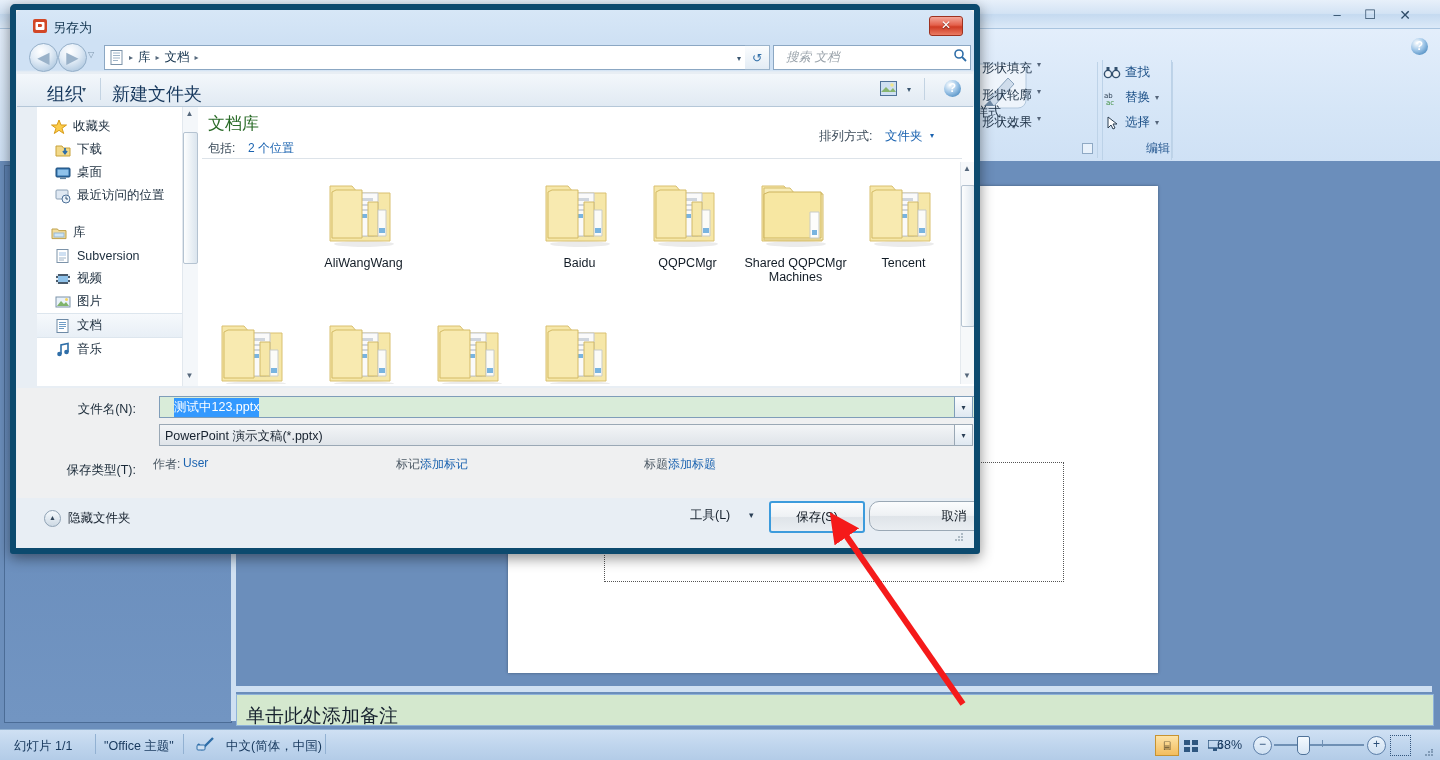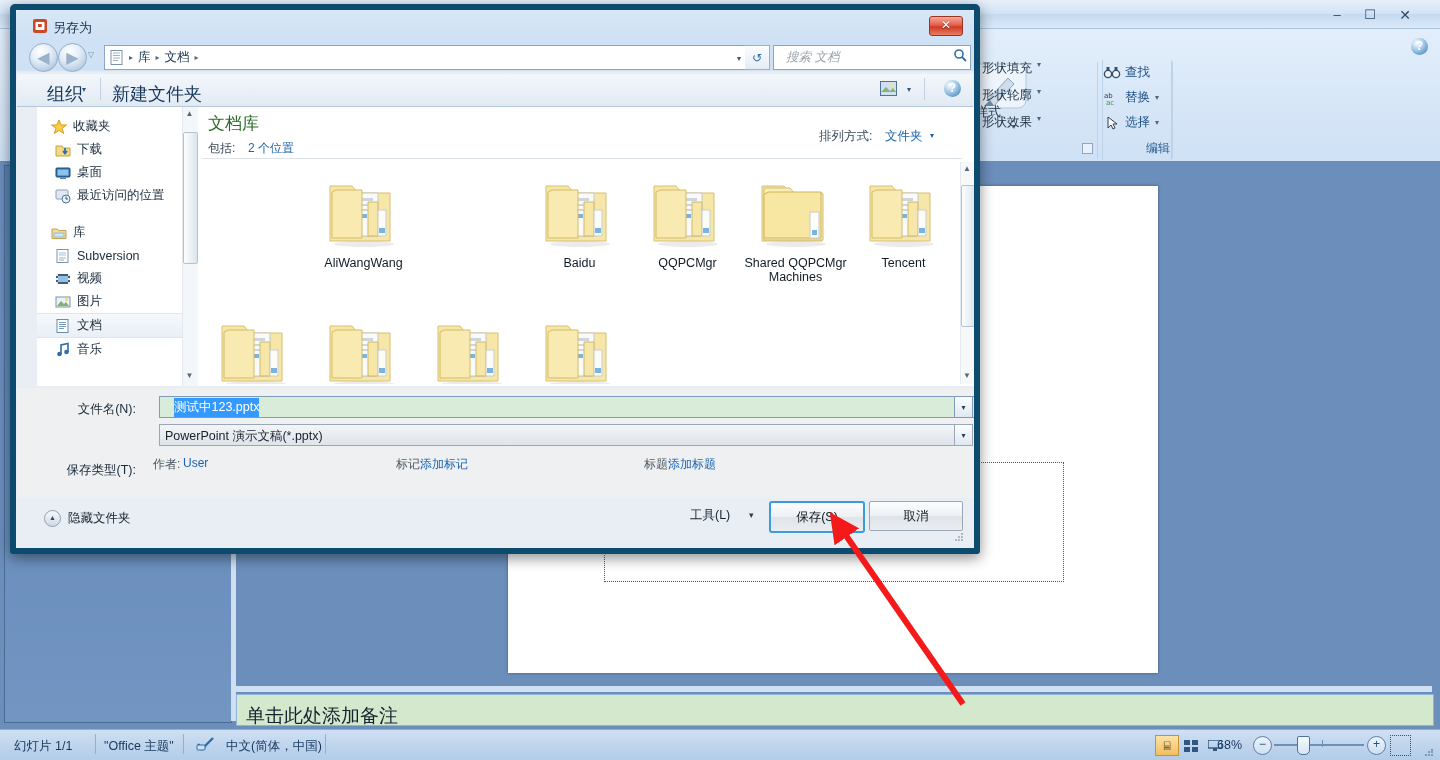--- a/index.html
+++ b/index.html
@@ -205,23 +205,23 @@
   #hide-folders{left:28px;top:500px;display:flex;align-items:center;}
   #hf-circle{width:15px;height:15px;border-radius:50%;
     background:linear-gradient(to bottom,#f6fafd,#cdd9e4);border:1px solid #8fa2b4;
     font-size:7px;color:#35485c;text-align:center;line-height:13px;margin-right:7px;}
   #hf-text{font-size:12.5px;color:#16212e;}
   #tools-btn{left:674px;top:497px;font-size:12.5px;color:#16212e;}
   #tools-caret{left:733px;top:500px;font-size:9px;color:#2a3f55;}
   #save-btn{left:753px;top:491px;width:92px;height:28px;border-radius:3px;
     border:2px solid #3c9bdc;background:linear-gradient(to bottom,#fbfcfd 0%,#eef1f4 48%,#dfe4e9 52%,#eaeef2 100%);
     display:flex;align-items:center;justify-content:center;font-size:12.5px;color:#0d1620;}
-  #cancel-btn{left:853px;top:491px;width:92px;height:28px;border-radius:2px;
+  #cancel-btn{left:853px;top:491px;width:92px;height:28px;border-radius:10px;
     border:1px solid #9aa8b5;background:linear-gradient(to bottom,#fbfcfd 0%,#eef1f4 48%,#dfe4e9 52%,#eaeef2 100%);
-    display:flex;align-items:center;justify-content:center;font-size:12.5px;color:#0d1620;}
+    display:flex;align-items:center;justify-content:center;font-size:12.5px;color:#0d1620;padding-left:38px;}
   #dlg-grip{left:938px;top:521px;width:10px;height:9px;}
 
   
   #arrow-svg{left:0;top:0;width:1440px;height:760px;pointer-events:none;}
 </style>
 </head>
 <body>
 
 <div class="abs" id="ppt-window">
 

